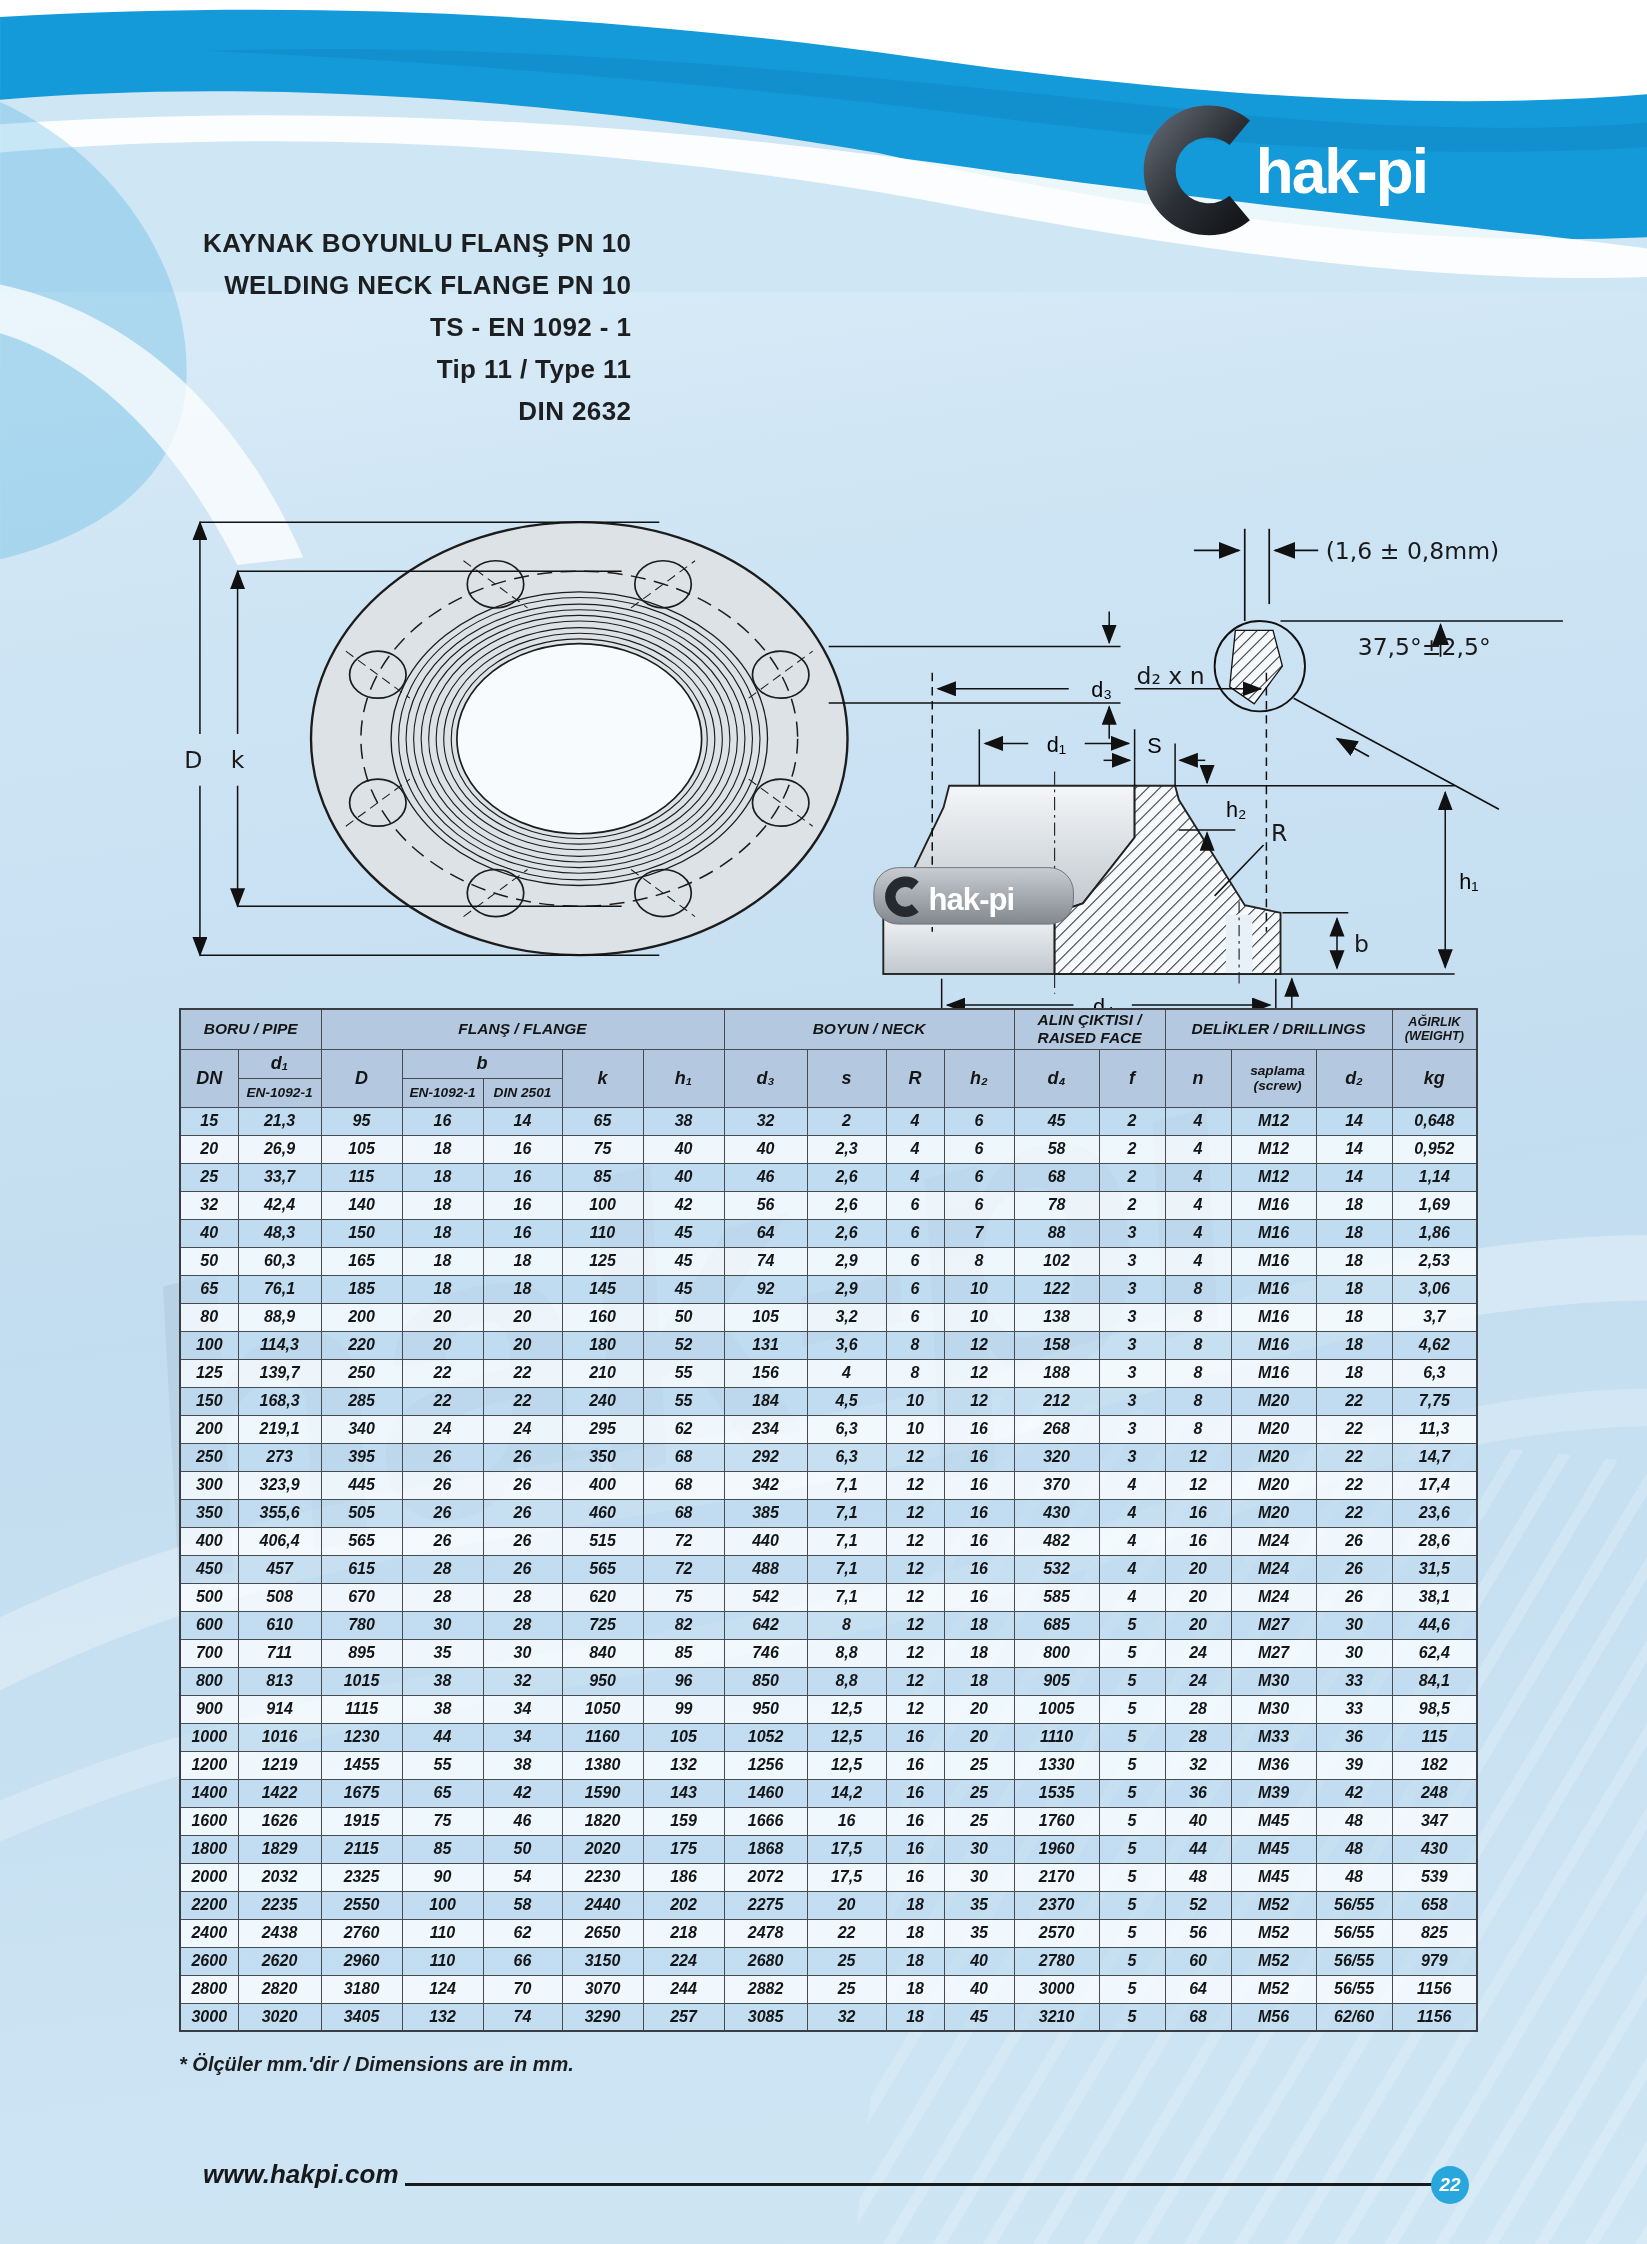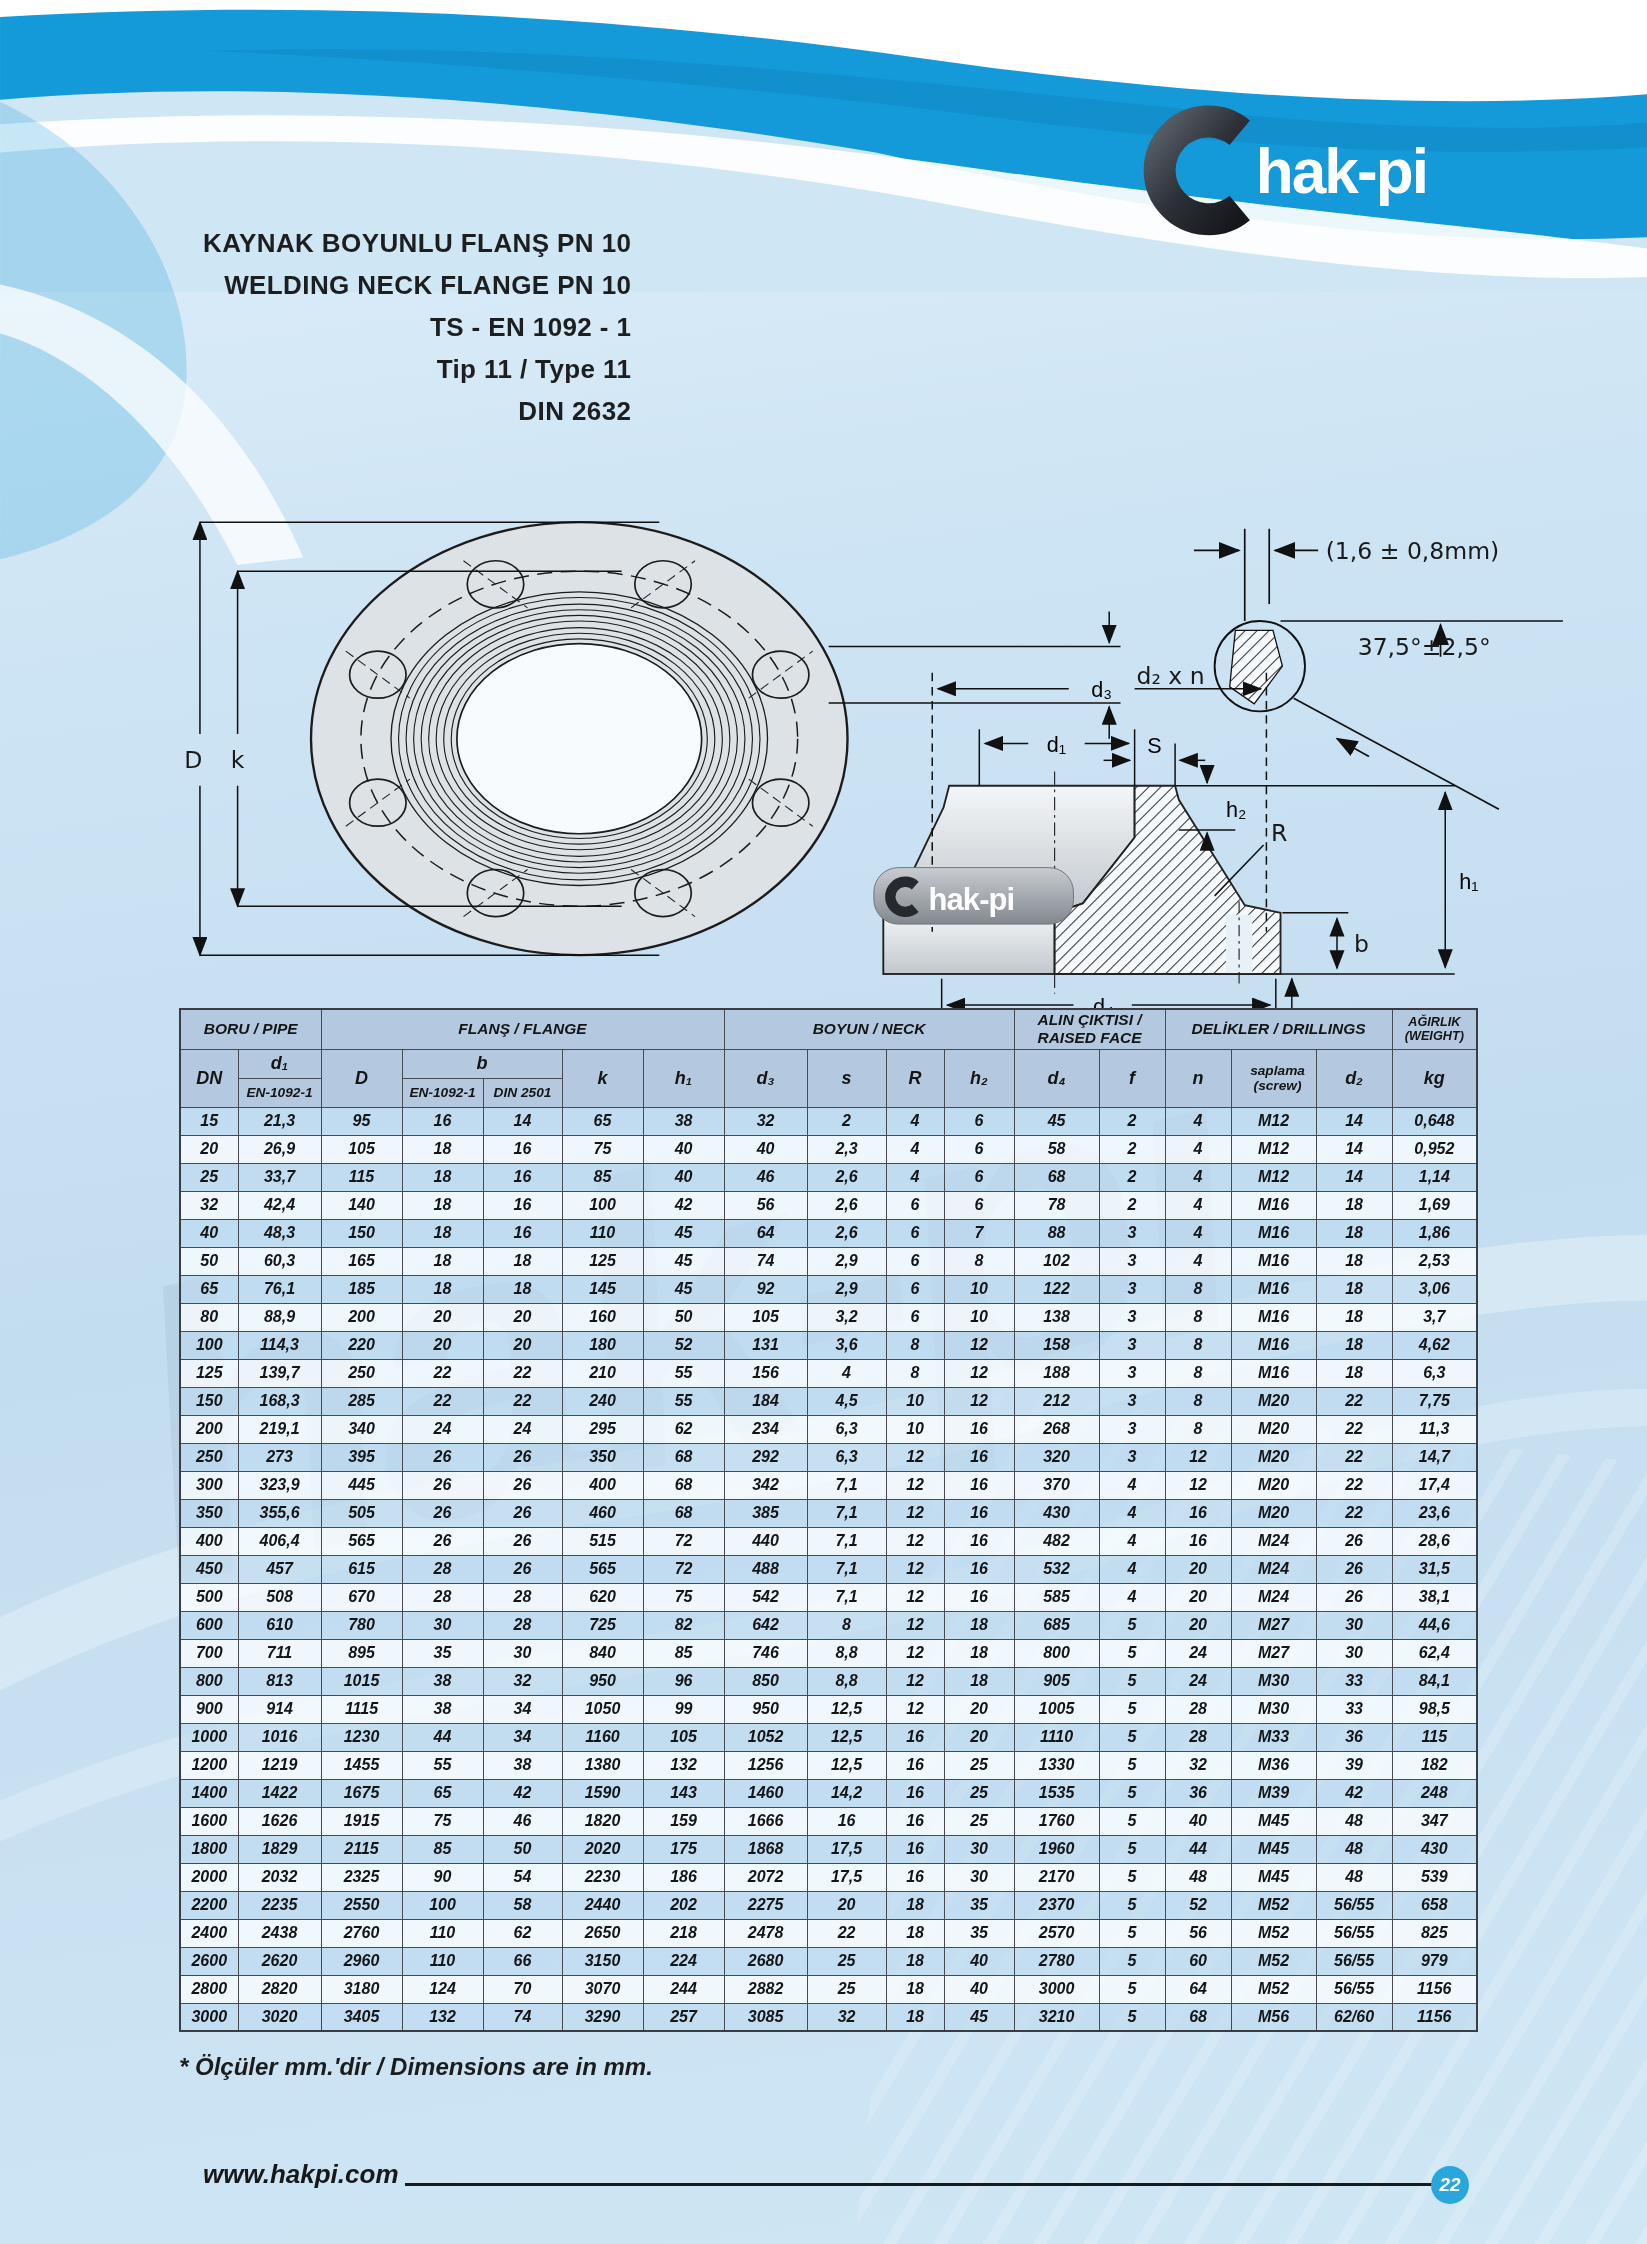--- a/index.html
+++ b/index.html
@@ -34,21 +34,21 @@
   tr.hr0{height:40px;} tr.hr1{height:29px;} tr.hr2{height:29px;}
   th.group{font-size:15.5px;}
   th.weight{font-size:12.7px;white-space:pre-line;line-height:1.12;margin-left:17px;}
   th.col{font-size:18px;}
   th.screw{font-size:13.7px;white-space:pre-line;line-height:1.12;padding-left:8px;}
   th.sub{font-size:13.7px;}
   tbody tr{height:28px;}
   tbody td{font-size:16px;}
   tbody tr:nth-child(odd){background:rgba(183,215,239,.60);}
   tbody tr:nth-child(even){background:rgba(250,253,255,.74);}
-  .footnote{left:179px;top:2053px;z-index:3;font-size:24px;font-weight:bold;font-style:italic;color:#1b1c1e;}
+  .footnote{left:179px;top:2053px;z-index:3;font-size:20px;font-weight:bold;font-style:italic;color:#1b1c1e;}
   .site{left:203px;top:2159px;z-index:3;font-size:26px;font-weight:bold;font-style:italic;color:#17181a;}
   .rule{left:405px;top:2183px;width:1028px;height:2.8px;background:#191a1c;z-index:3;}
   .badge{left:1431px;top:2166px;width:38px;height:38px;border-radius:50%;background:#29a7dc;z-index:3;
     display:flex;align-items:center;justify-content:center;color:#fff;font-weight:bold;font-size:19px;font-style:italic;}
 </style>
 </head>
 <body>
 
 <div class="page">
 

